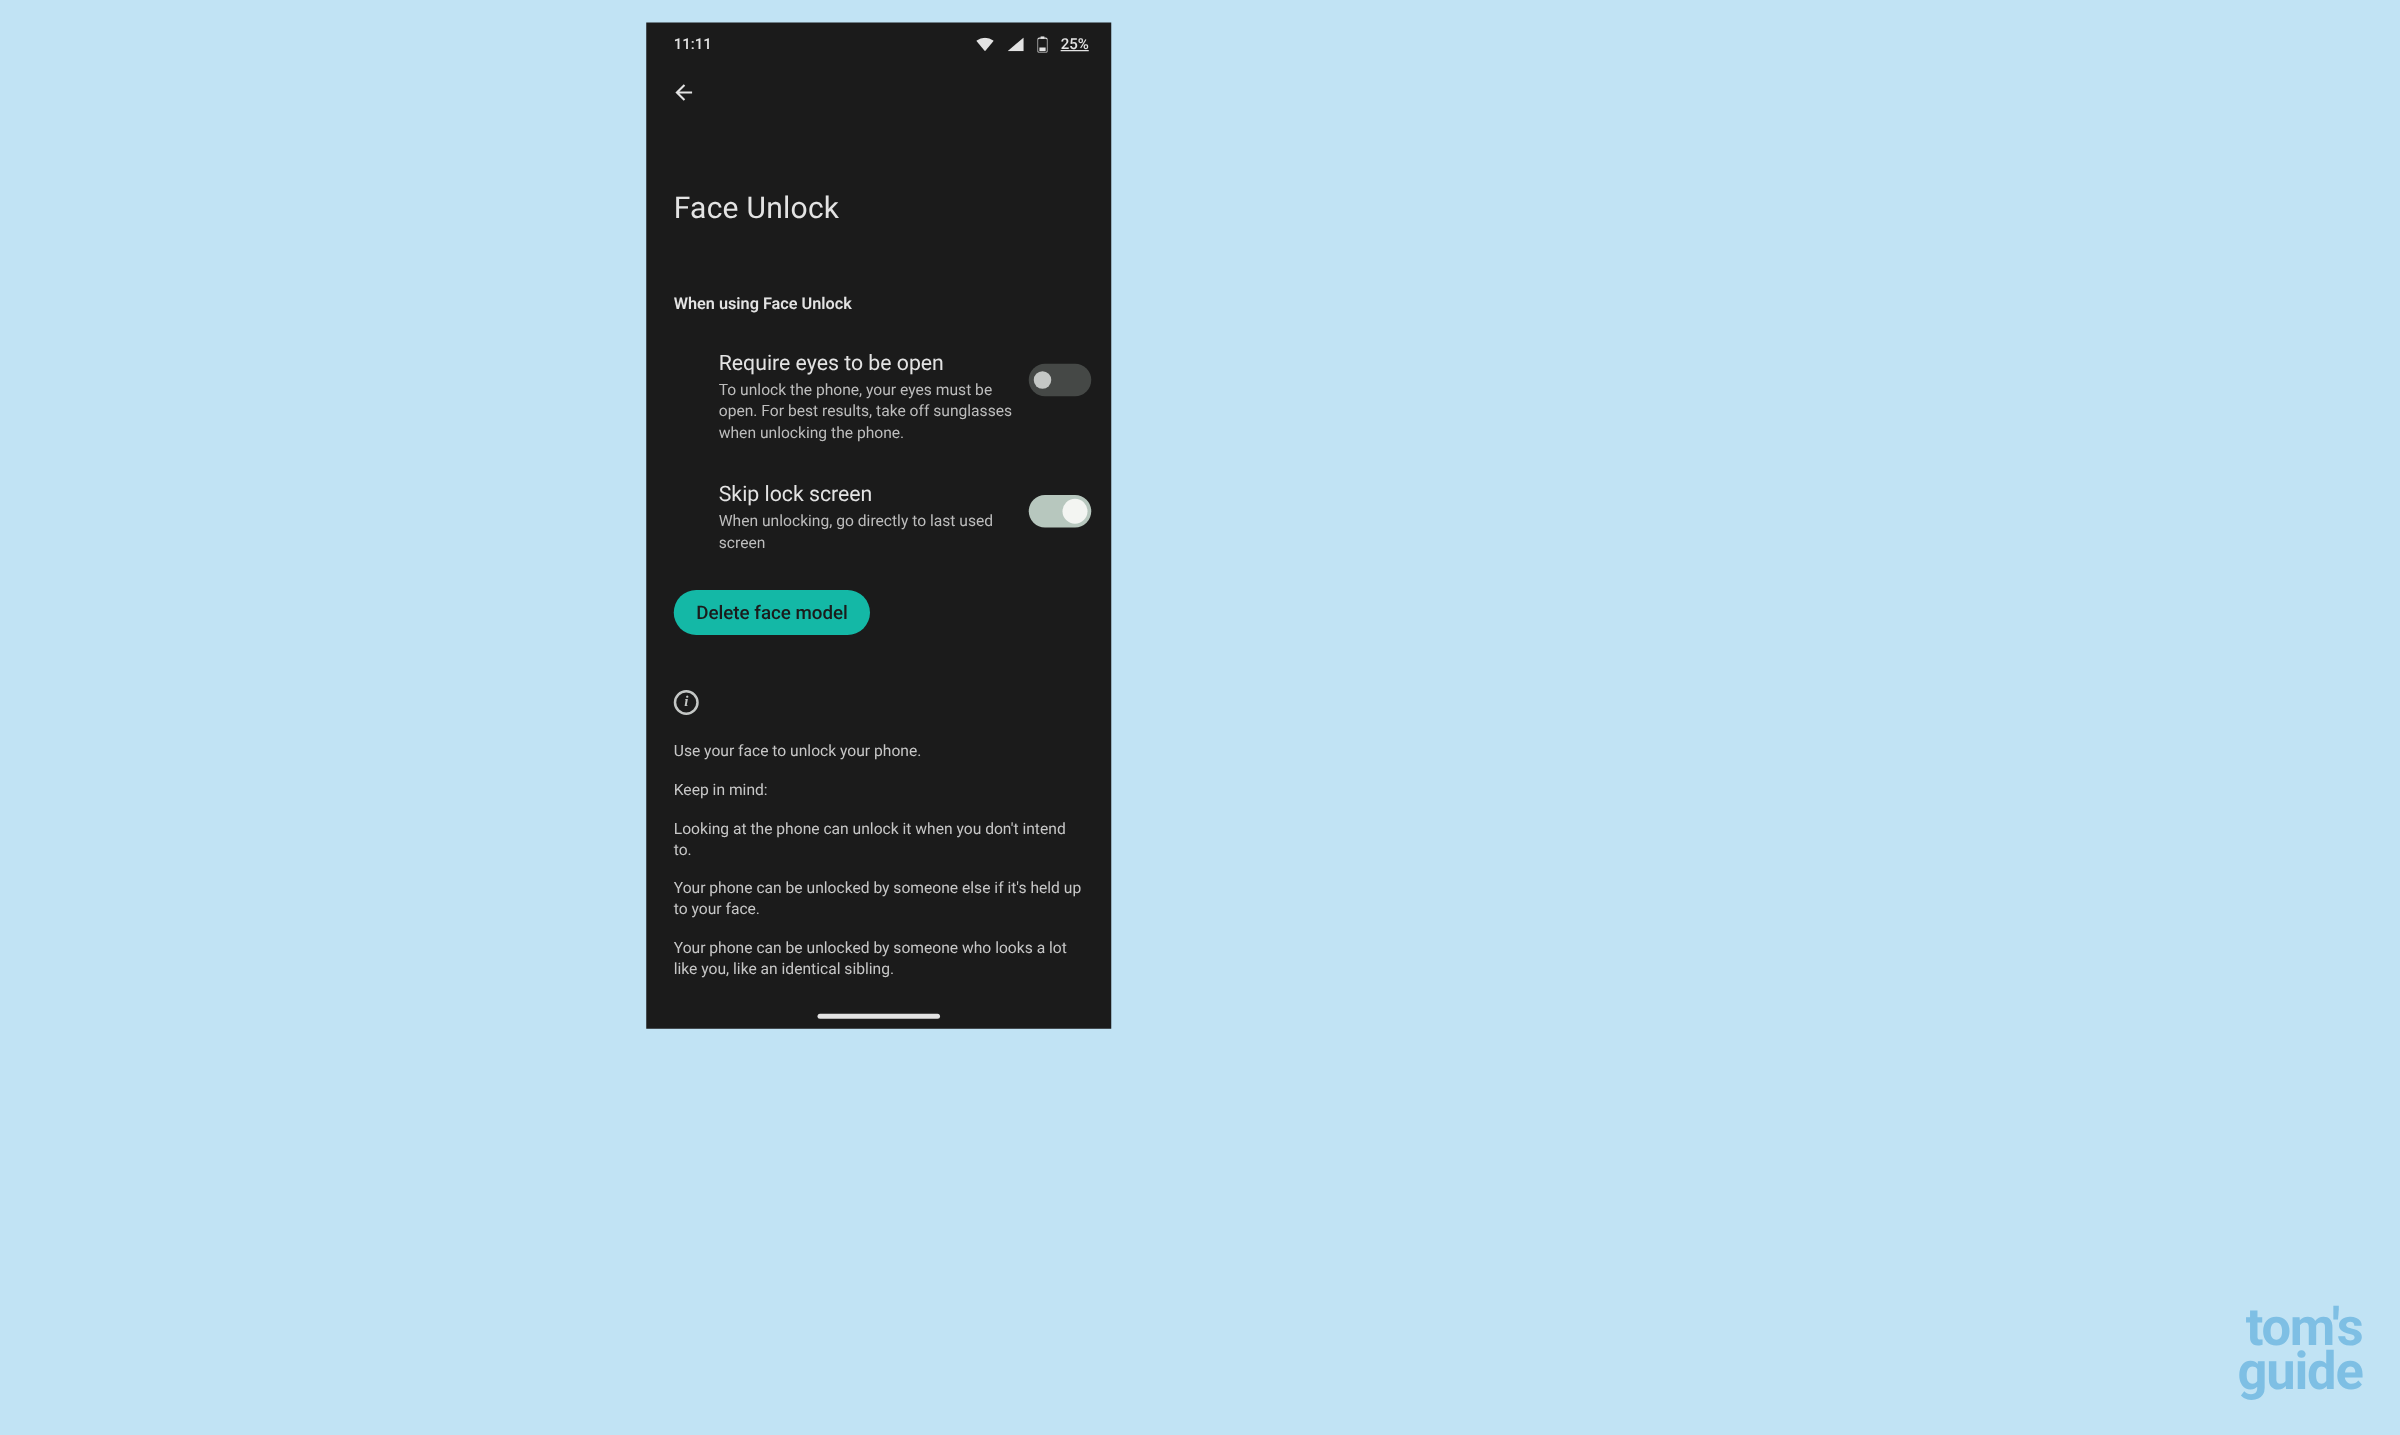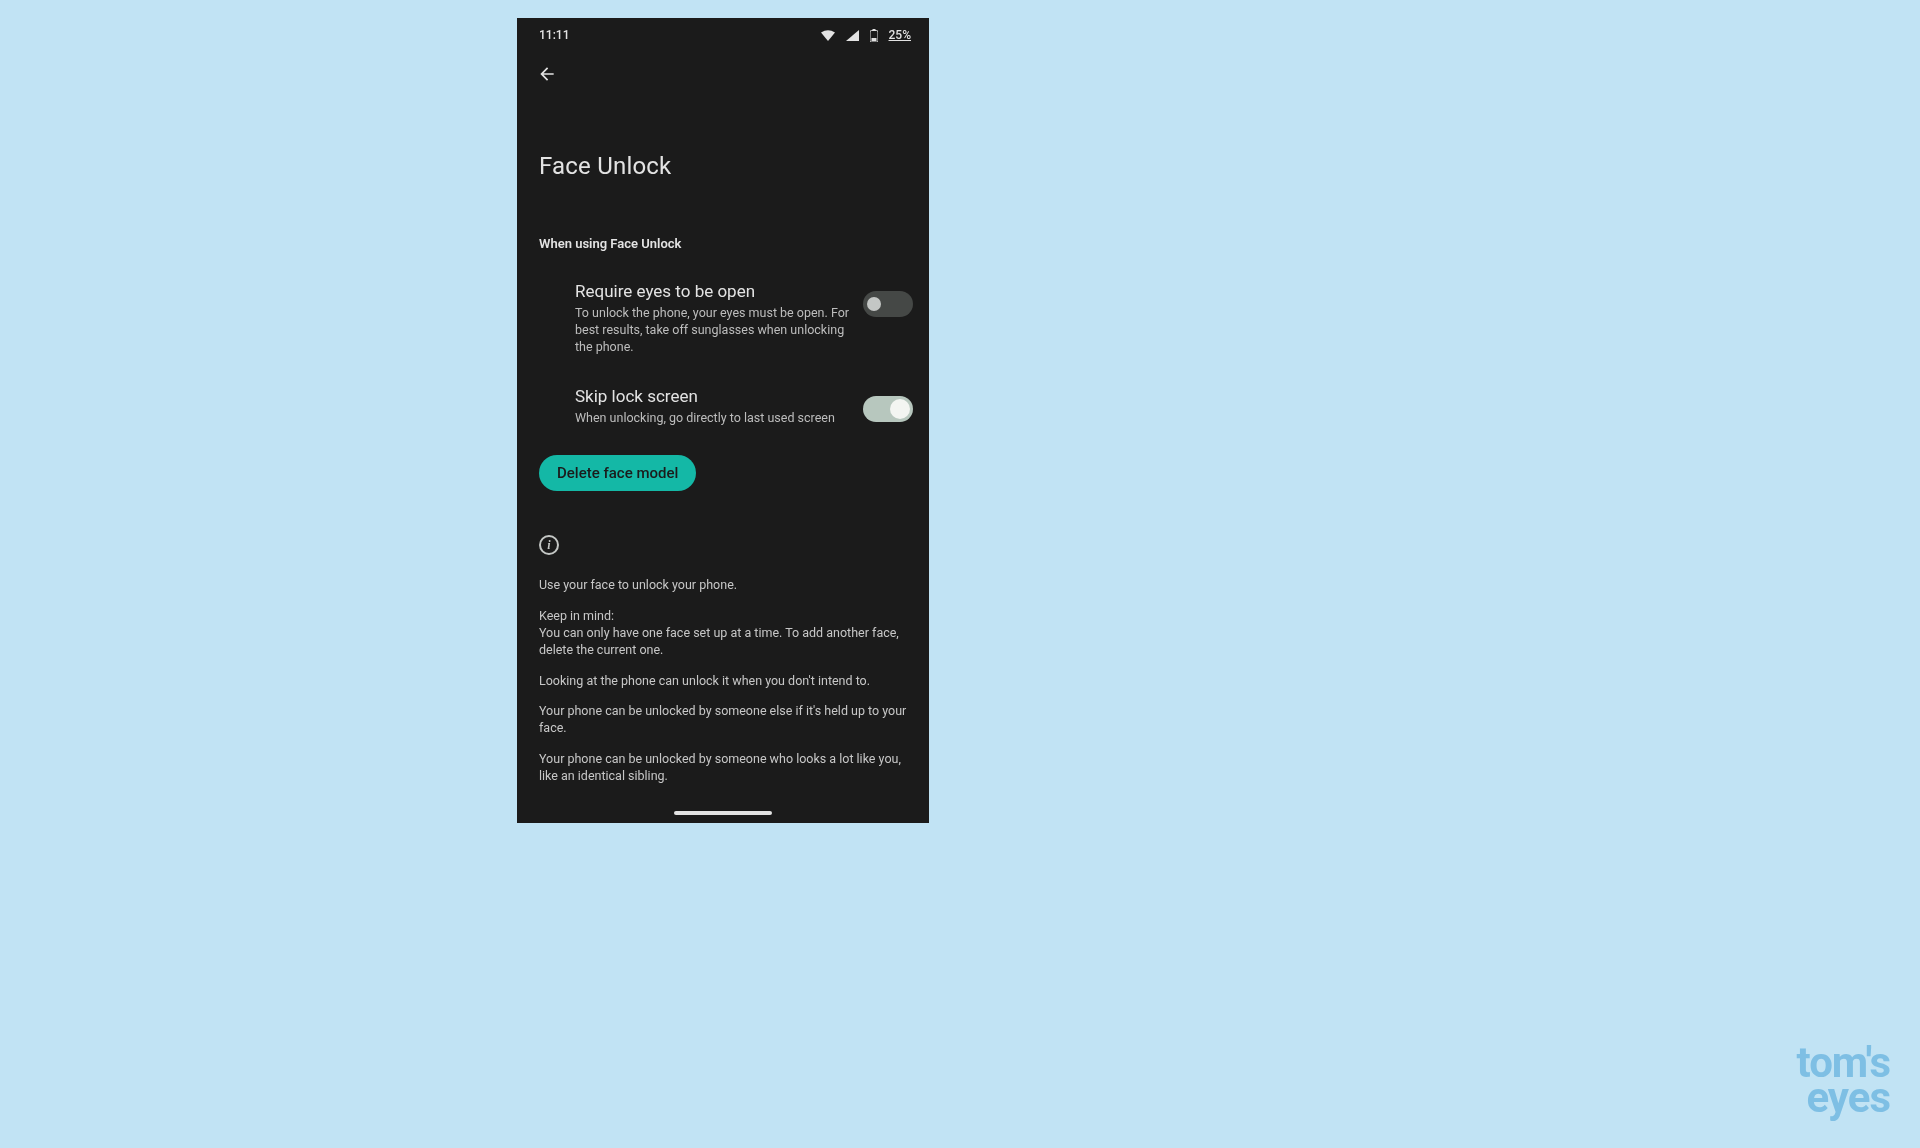--- a/index.html
+++ b/index.html
@@ -7,21 +7,21 @@
     background: #c1e3f4;
     width: 1920px;
     height: 1148px;
     font-family: -apple-system, BlinkMacSystemFont, 'Segoe UI', Roboto, sans-serif;
     position: relative;
   }
   .phone-frame {
     position: absolute;
     left: 517px;
     top: 18px;
-    width: 412px;
+    width: 372px;
     height: 805px;
     background: #1b1b1b;
     border-radius: 0;
     overflow: hidden;
     color: #e3e3e3;
   }
   .status-bar {
     display: flex;
     justify-content: space-between;
     align-items: center;
@@ -229,26 +229,25 @@
     </div>
   </div>
 
   <div class="chip-btn">Delete face model</div>
 
   <div class="info-section">
     <div class="info-icon">i</div>
     <div class="info-text">Use your face to unlock your phone.</div>
     <div class="info-text tight">
       <span>Keep in mind:</span><br>
-      <span>You can only have one face set up at a time. To add another face, delete the current one.</span>
     </div>
     <div class="info-text tight">Looking at the phone can unlock it when you don't intend to.</div>
     <div class="info-text tight">Your phone can be unlocked by someone else if it's held up to your face.</div>
     <div class="info-text tight">Your phone can be unlocked by someone who looks a lot like you, like an identical sibling.</div>
   </div>
 
   <div class="nav-pill"></div>
 </div>
 
 <div class="watermark">
   <div>tom's</div>
-  <div class="line2">eyes</div>
+  <div class="line2">guide</div>
 </div>
 
 </body></html>

